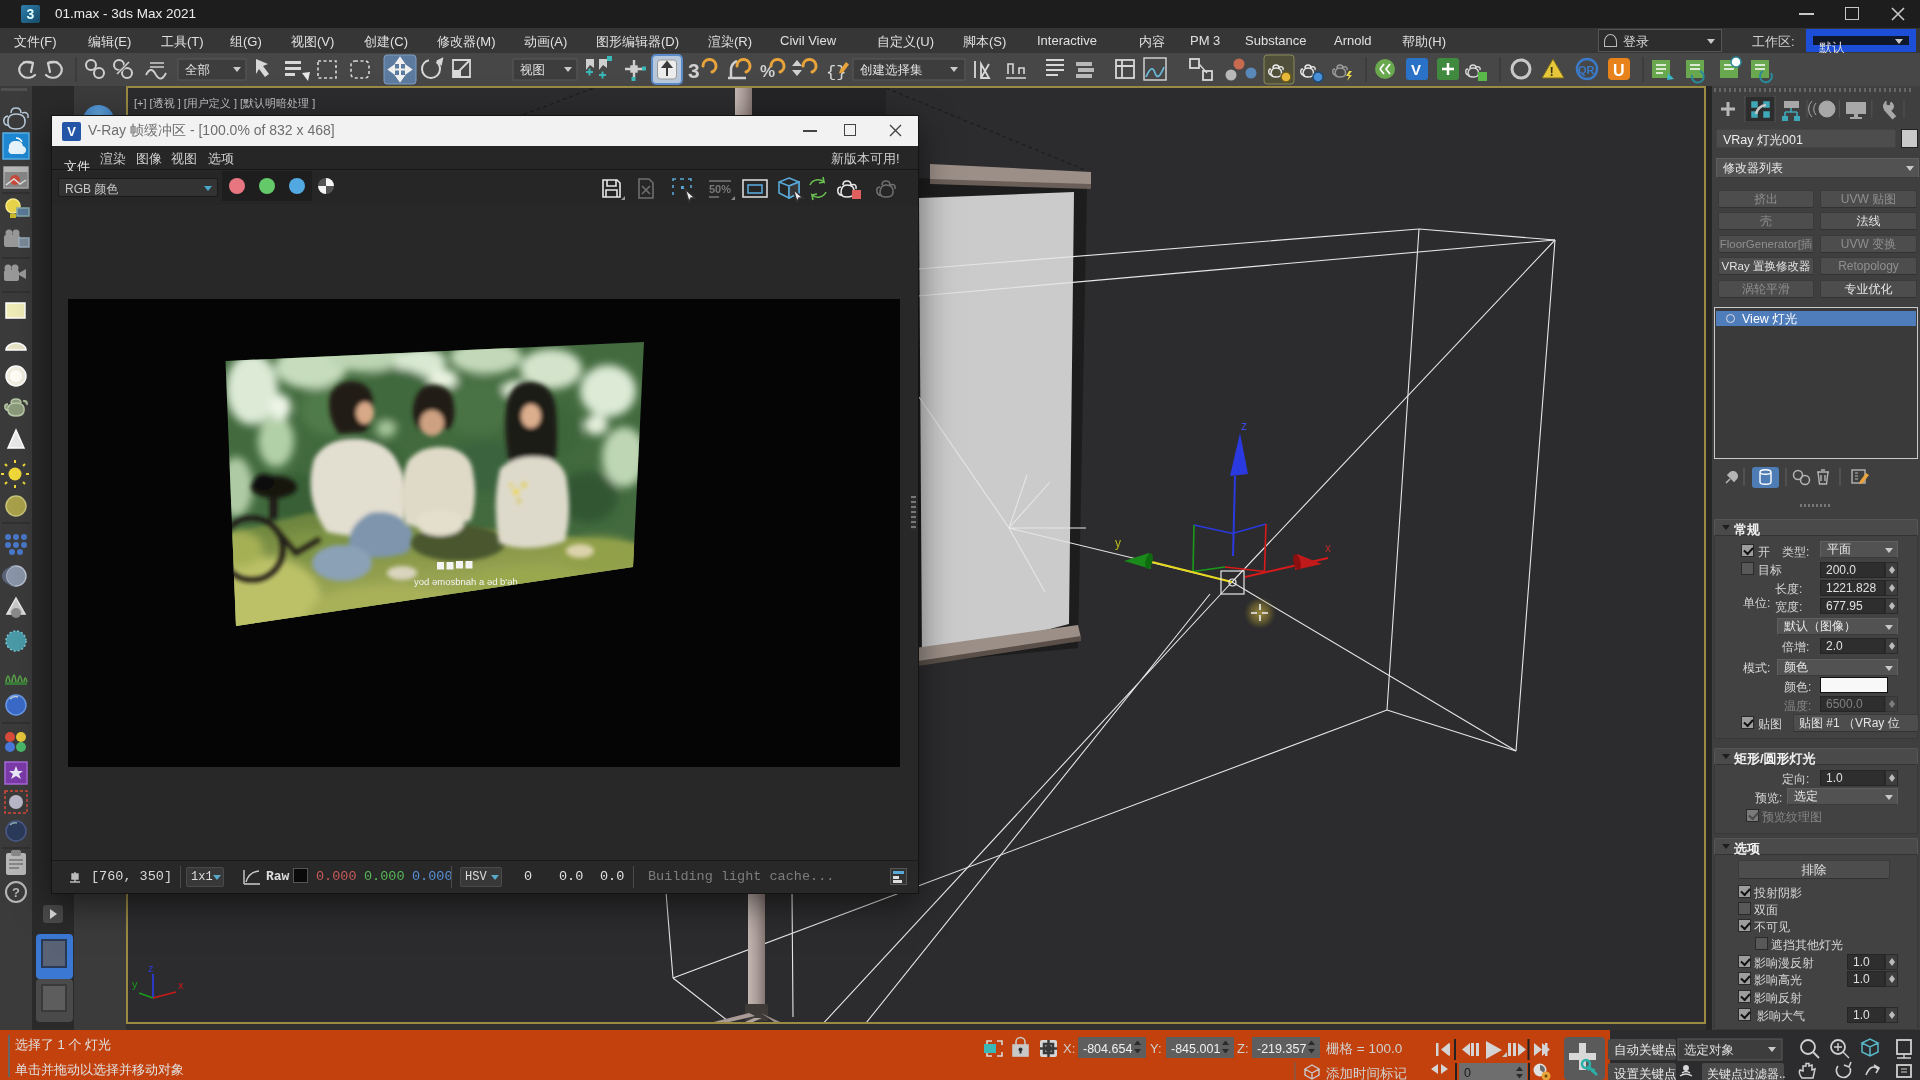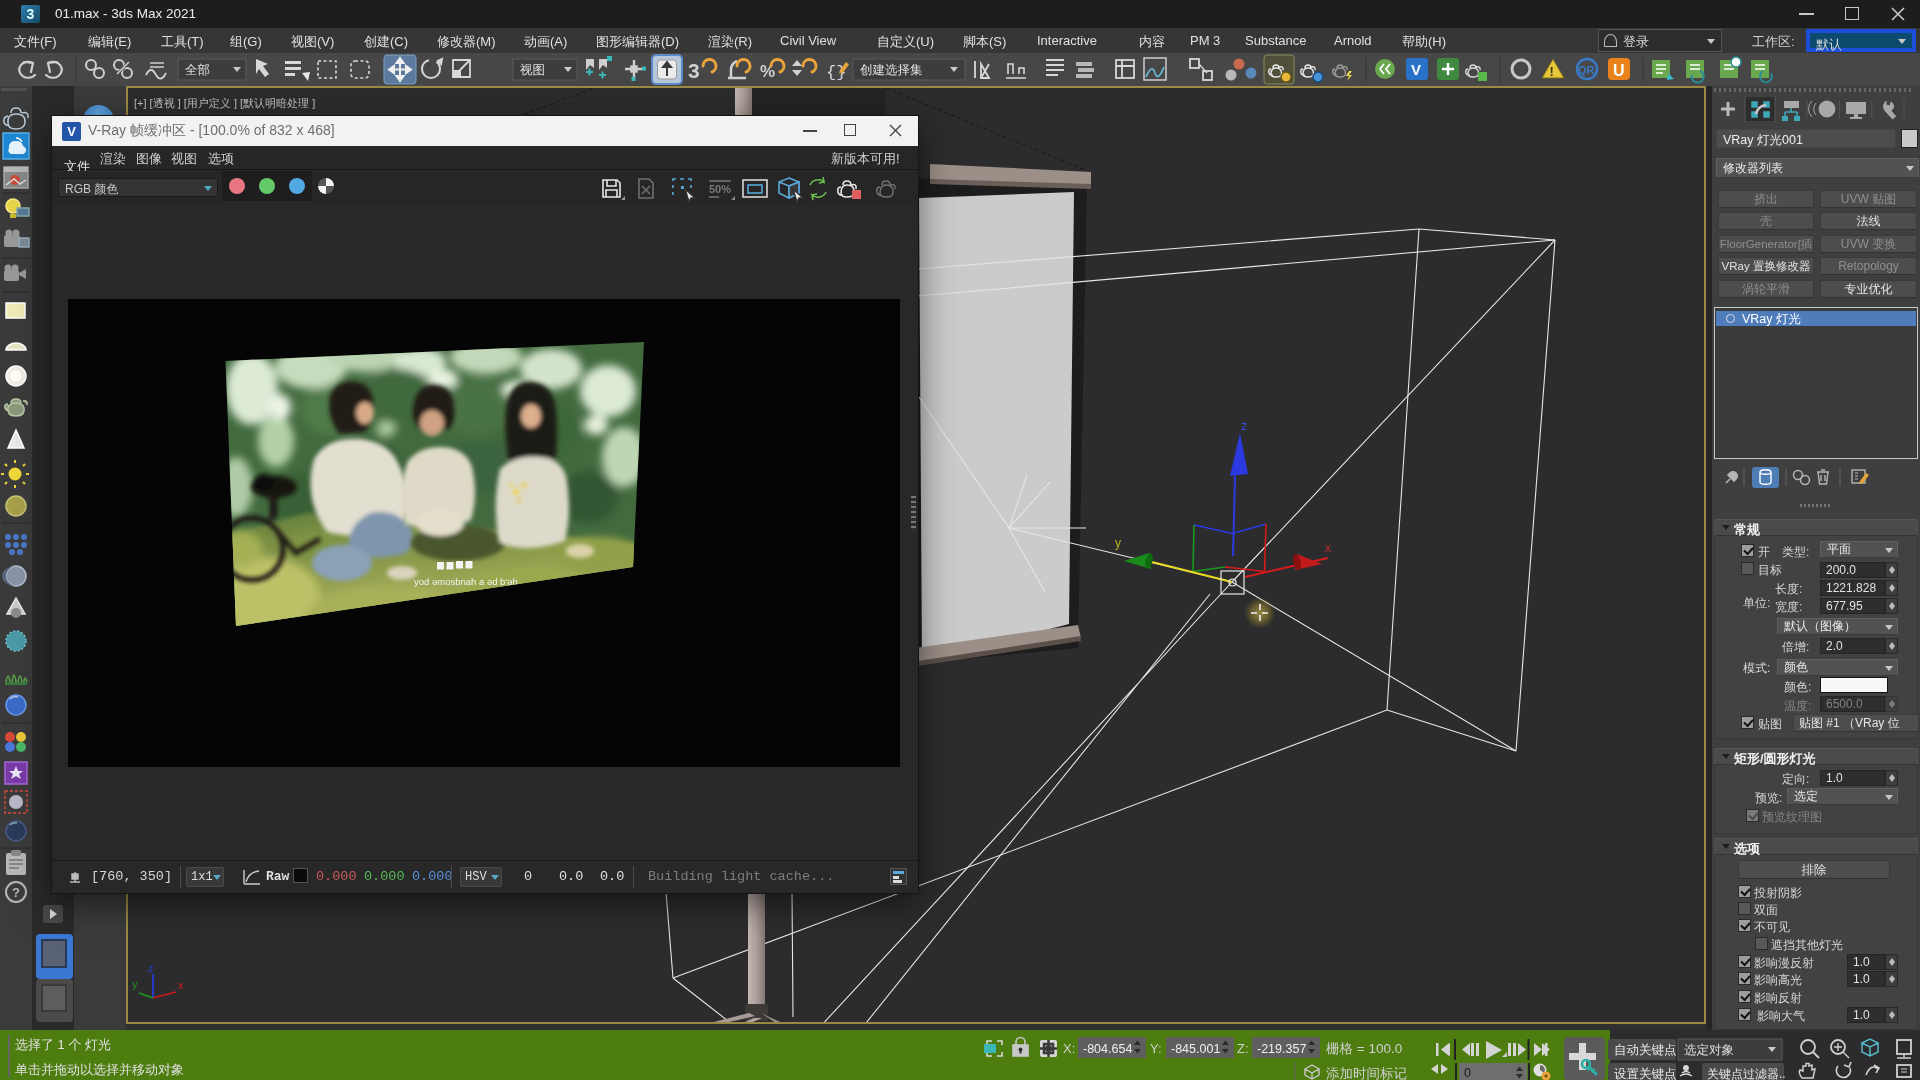--- a/index.html
+++ b/index.html
@@ -58,21 +58,21 @@
   <div class="mi" style="left:1190px">PM 3</div>
   <div class="mi" style="left:1245px">Substance</div>
   <div class="mi" style="left:1334px">Arnold</div>
   <div class="mi" style="left:1402px">帮助(H)</div>
   <div class="a" style="left:1598px;top:1px;width:124px;height:23px;background:#2d2d2d;border:1px solid #555">
      <div class="a" style="left:5px;top:4px;width:13px;height:13px;border:1.5px solid #bbb;border-radius:50% 50% 0 0/60% 60% 0 0"></div>
      <div class="a tx" style="left:24px;top:3px">登录</div>
      <div class="dda" style="right:6px"></div>
   </div>
   <div class="a tx" style="left:1752px;top:5px;color:#cfcfcf">工作区:</div>
-  <div class="a" style="left:1806px;top:1px;width:110px;height:23px;background:#0c4a6e;border:4px solid #1d4ed8">
+  <div class="a" style="left:1806px;top:1px;width:110px;height:23px;background:#0f172a;border:7px solid #1d4ed8">
      <div class="a tx" style="left:6px;top:3px">默认</div>
      <div class="dda" style="right:6px"></div>
   </div>
 </div>
 <div class="a" id="toolbar" style="left:0;top:53px;width:1920px;height:33px;background:#474747">
 <svg class="a" style="left:0;top:0" width="1920" height="33" viewBox="0 0 1920 33">
   <g fill="none" stroke="#cfcfcf" stroke-width="2.2">
     <path d="M33 10 a9 8 0 1 0 2 12 M33 10 l-9 -1 M33 10 l-2 9" stroke-linecap="round"></path>
     <path d="M48 10 a9 8 0 1 1 -2 12 M48 10 l9 -1 M48 10 l2 9" stroke-linecap="round"></path>
     <path d="M76 4 l0 25" stroke="#3a3a3a" stroke-width="1.5"></path>
@@ -389,21 +389,21 @@
   <text x="1197" y="464" fill="#b82a2a" font-size="12" font-family="Liberation Sans">x</text>
   <rect x="1093" y="483" width="23" height="23" fill="none" stroke="#e8e8e8" stroke-width="1.2"></rect>
   <circle cx="1104.5" cy="494.5" r="3.5" fill="none" stroke="#e8e8e8" stroke-width="1.2"></circle>
 
   <g stroke="#f2f2f2" stroke-width="1.6" fill="none">
     <path d="M1132 516 l0 6 m0 5 l0 6 M1123 525 l6 0 m5 0 l6 0"></path>
   </g>
 </svg>
 
 <div class="a" style="left:126px;top:1024px;width:1580px;height:6px;background:#303030"></div>
-<div class="a" id="statusbar" style="left:0;top:1030px;width:1610px;height:50px;background:#4d7c0f">
+<div class="a" id="statusbar" style="left:0;top:1030px;width:1610px;height:50px;background:#c2410c">
   <div class="a" style="left:8px;top:5px;width:1.5px;height:42px;background:#666"></div>
   <div class="a tx" style="left:15px;top:6px;color:#e0e0e0">选择了 1 个 灯光</div>
   <div class="a tx" style="left:15px;top:31px;color:#e0e0e0">单击并拖动以选择并移动对象</div>
   <svg class="a" style="left:1008px;top:5px;overflow:visible" width="904" height="45" viewBox="0 0 904 45">
     <g fill="none" stroke="#c8c8c8" stroke-width="1.6">
       <path d="M-16 6 l-5 0 0 4 m10 -4 l5 0 0 4 m0 7 l0 4 -5 0 m-5 0 l-5 0 0 -4" stroke="#d8d8d8"></path>
       <rect x="-24" y="9" width="12" height="9" fill="#3ab8b8" stroke="none"></rect>
       <path d="M8 10 l0 -3 a4.5 4.5 0 0 1 9 0 l0 3"></path>
         <rect x="5" y="10" width="15" height="11" fill="#c8c8c8"></rect>
         <circle cx="12.5" cy="14.5" r="2" fill="#333" stroke="none"></circle>
@@ -547,21 +547,21 @@
   <div class="btn a dim" style="left:6px;top:149px;width:96px;height:18px;line-height:17px;font-size:11.5px">FloorGenerator[插</div>
   <div class="btn a dim" style="left:108px;top:149px;width:97px;height:18px;line-height:17px">UVW 变换</div>
   <div class="btn a" style="left:6px;top:171px;width:96px;height:18px;line-height:17px;font-size:11.5px">VRay 置换修改器</div>
   <div class="btn a dim" style="left:108px;top:171px;width:97px;height:18px;line-height:17px">Retopology</div>
   <div class="btn a dim" style="left:6px;top:194px;width:96px;height:18px;line-height:17px">涡轮平滑</div>
   <div class="btn a" style="left:108px;top:194px;width:97px;height:18px;line-height:17px">专业优化</div>
 
   <div class="a" style="left:2px;top:221px;width:204px;height:152px;background:#3a3a3a;border:1px solid #c9c9c9">
     <div class="a" style="left:1px;top:3px;width:200px;height:15px;background:#4f7cba">
       <div class="a" style="left:10px;top:1px;width:9px;height:9px;border:1.5px solid #ddd;border-radius:50%;margin-top:2px"></div>
-      <div class="a" style="left:26px;top:0px;color:#fff;font-size:12.5px;white-space:nowrap">VRay 灯光</div>
+      <div class="a" style="left:26px;top:0px;color:#fff;font-size:12.5px;white-space:nowrap">View 灯光</div>
     </div>
   </div>
 
   <svg class="a" style="left:0;top:379px" width="208" height="25" viewBox="0 0 208 25">
     <path d="M14 18 l4 -4 m0 -6 a4 4 0 0 1 6 6 l-2 2 -6 -6 z" stroke="#b5b5b5" stroke-width="1.6" fill="#b5b5b5"></path>
     <path d="M32 3 l0 18" stroke="#585858" stroke-width="1.5"></path>
     <rect x="40" y="2" width="27" height="21" rx="3" fill="#4e7cb4"></rect>
     <path d="M48 7 a5.5 2.3 0 0 0 11 0 a5.5 2.3 0 0 0 -11 0 l0 10 a5.5 2.3 0 0 0 11 0 l0 -10" stroke="#fff" stroke-width="1.4" fill="none"></path>
     <path d="M74 3 l0 18" stroke="#585858" stroke-width="1.5"></path>
     <circle cx="86" cy="10" r="4.5" stroke="#b5b5b5" fill="none" stroke-width="1.5"></circle>

